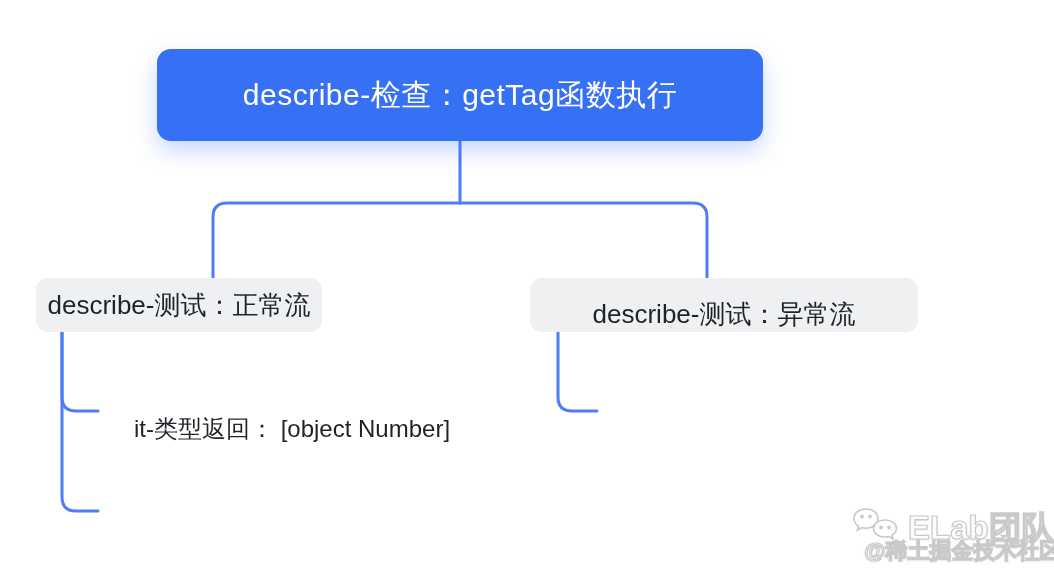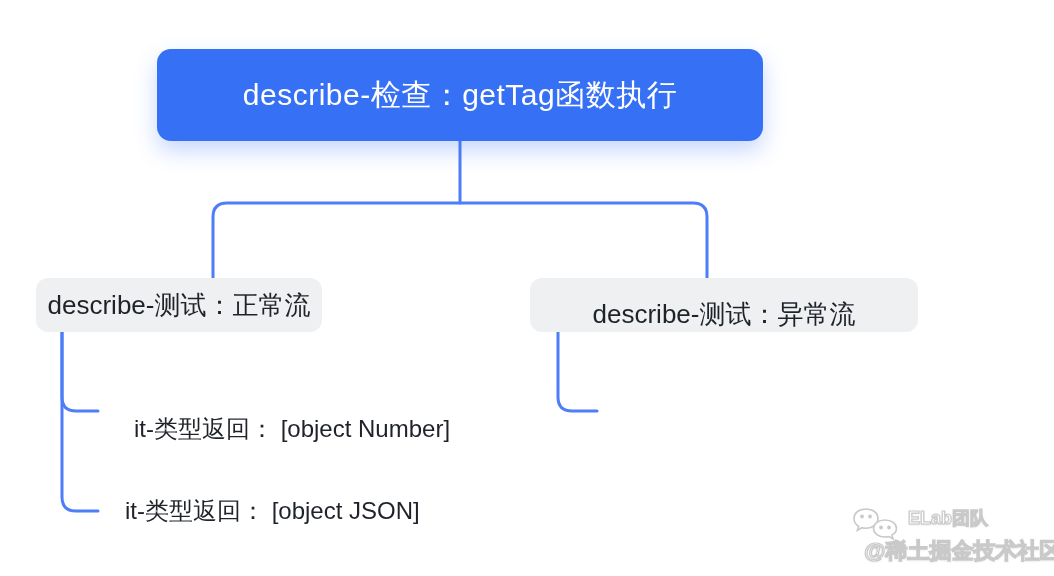--- a/index.html
+++ b/index.html
@@ -80,21 +80,21 @@
     pointer-events: none;
   }
   .wm-text {
     position: absolute;
     color: rgba(255, 255, 255, 0.95);
     -webkit-text-stroke: 1.2px var(--watermark-stroke, #C9C9C9);
     text-shadow: 0 1px 2px rgba(150, 150, 150, 0.35);
     font-weight: 700;
     white-space: nowrap;
   }
-  .wm-team      { left: 60px; top: 6px;  font-size: 18px; }
+  .wm-team      { left: 60px; top: 6px;  font-size: 33px; }
   .wm-community { left: 16px; top: 36px; font-size: 22px; }
   .wm-icon { position: absolute; left: 4px; top: 6px; }
   .wm-icon path, .wm-icon ellipse, .wm-icon circle {
     stroke: var(--watermark-stroke, #C9C9C9);
   }
 </style>
 </head>
 <body>
 
 <div class="canvas">
@@ -113,21 +113,20 @@
 
   <div class="node child-node left">
     <span>describe-测试：正常流</span>
   </div>
 
   <div class="node child-node right">
     <span>describe-测试：异常流</span>
   </div>
 
   <div class="leaf l1">it-类型返回： [object Number]</div>
-  <div class="leaf l2">it-类型返回： [object JSON]</div>
 
   <div class="watermark">
     <svg class="wm-icon" width="52" height="44" viewBox="0 0 52 44" xmlns="http://www.w3.org/2000/svg">
       <g fill="rgba(255,255,255,0.95)" stroke-width="1.6">
         <path d="M14 3 C7 3 2 7 2 12.5 C2 15.8 3.8 18.6 6.6 20.3 L5.4 24.2 L9.8 21.7 C11.1 22 12.5 22.2 14 22.2 C21 22.2 26 18.2 26 12.5 C26 7 21 3 14 3 Z"></path>
         <circle cx="10" cy="10.5" r="1.1" fill="rgba(201,201,201,0.9)" stroke="none"></circle>
         <circle cx="18" cy="10.5" r="1.1" fill="rgba(201,201,201,0.9)" stroke="none"></circle>
         <path d="M33 14 C26.5 14 21.5 17.6 21.5 22.5 C21.5 27.4 26.5 31 33 31 C34.4 31 35.7 30.8 36.9 30.5 L41 32.8 L39.9 29.2 C42.4 27.6 44.5 25.3 44.5 22.5 C44.5 17.6 39.5 14 33 14 Z"></path>
         <circle cx="29" cy="21.5" r="1.1" fill="rgba(201,201,201,0.9)" stroke="none"></circle>
         <circle cx="37" cy="21.5" r="1.1" fill="rgba(201,201,201,0.9)" stroke="none"></circle>

